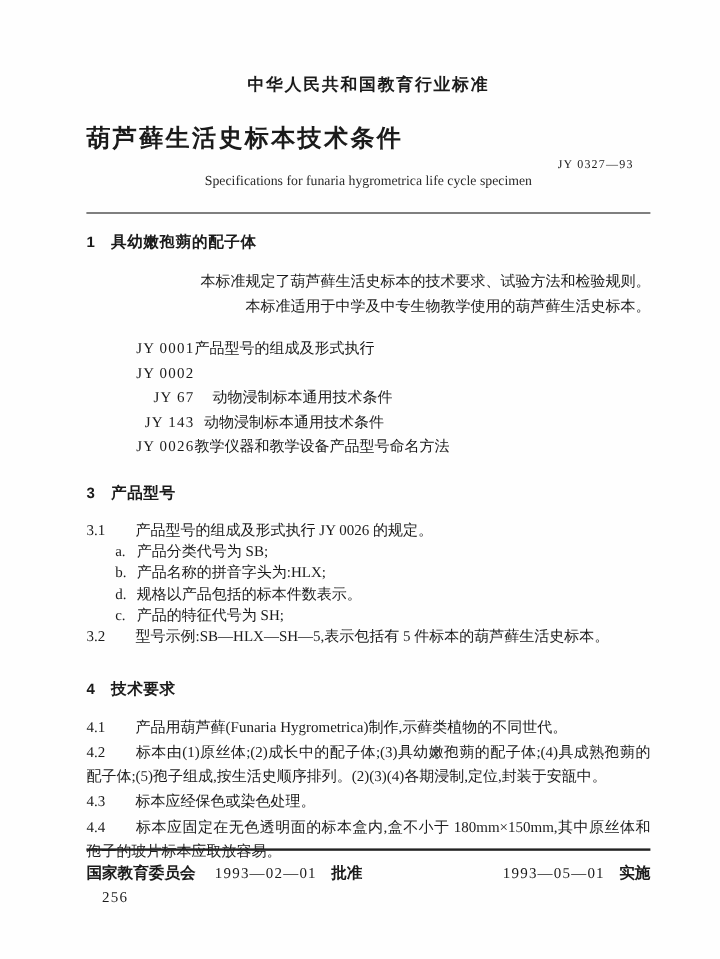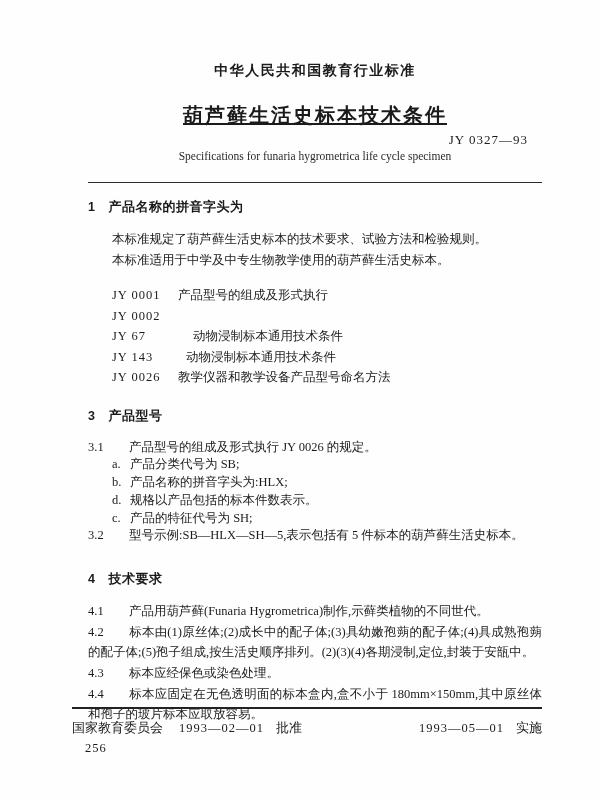--- a/index.html
+++ b/index.html
@@ -8,46 +8,44 @@
     width: 600px;
     height: 799px;
     background: #fefefe;
     color: #1b1b1b;
     font-family: "Liberation Serif", "DejaVu Serif", serif;
     overflow: hidden;
     box-sizing: border-box;
   }
   .content {
     position: absolute;
-    left: 88px;
+    left: 72px;
     right: 58px;
     top: 0;
   }
   
   .standard-type {
     margin-top: 62px;
     text-align: center;
     font-family: "Liberation Sans", "DejaVu Sans", sans-serif;
     font-weight: bold;
     font-size: 14px;
     letter-spacing: 1.5px;
   }
   .doc-title {
     margin-top: 22px;
-    text-align: center;
     font-family: "Liberation Sans", "DejaVu Sans", sans-serif;
     font-weight: bold;
     font-size: 20px;
     letter-spacing: 2px;
-    text-decoration: underline;
   }
   .standard-number {
     margin-top: 3px;
     text-align: right;
-    font-size: 13px;
+    font-size: 10px;
     padding-right: 14px;
     letter-spacing: 1px;
   }
   .english-title {
     margin-top: 2px;
     text-align: center;
     font-size: 11.5px;
     color: #2a2a2a;
   }
   .divider-top {
@@ -68,21 +66,21 @@
   .sec-heading {
     font-family: "Liberation Sans", "DejaVu Sans", sans-serif;
     font-weight: bold;
     font-size: 13px;
     margin: 0;
     letter-spacing: 0.5px;
   }
   .sec-heading .sec-num { display: inline-block; margin-right: 13px; font-size: 12.5px; }
   .sec1-heading { margin-top: 15px; }
   .sec-body { font-size: 12.5px; line-height: 21px; }
-  .indented { margin-left: 24px; }
+  .indented { margin-left: 24px; text-align: right; }
   .sec1-body { margin-top: 13px; }
   .sec2-heading { margin-top: 24px; }
   .refs { margin-top: 14px; line-height: 20.5px; font-size: 12.5px; }
   .ref-row { display: flex; }
   .ref-code { width: 66px; letter-spacing: 1px; }
   .ref-row:nth-child(3) .ref-title { padding-left: 15px; }
   .ref-row:nth-child(4) .ref-title { padding-left: 8px; }
   .sec3-heading { margin-top: 19px; }
   .sec3-body { margin-top: 14px; font-size: 12.5px; line-height: 17.8px; }
   .clause { margin: 0; }
@@ -94,21 +92,21 @@
   
   .footer-row {
     position: absolute;
     left: 72px;
     right: 58px;
     top: 719px;
     font-size: 13px;
     display: flex;
     align-items: baseline;
   }
-  .bold-hei { font-family: "Liberation Sans", "DejaVu Sans", sans-serif; font-weight: normal; }
+  .bold-hei { font-family: "Liberation Sans", "DejaVu Sans", sans-serif; font-weight: bold; }
   .footer-date { letter-spacing: 1px; margin: 0 12px 0 16px; font-size: 12.5px; }
   .footer-date-right { letter-spacing: 1px; margin-right: 12px; font-size: 12.5px; }
   .footer-spacer { flex: 1; }
   .page-number {
     position: absolute;
     left: 85px;
     top: 741px;
     font-size: 12.5px;
     letter-spacing: 1px;
   }
@@ -119,21 +117,21 @@
 <div class="page">
   <div class="content">
 
     <div class="standard-type">中华人民共和国教育行业标准</div>
     <div class="doc-title">葫芦藓生活史标本技术条件</div>
     <div class="standard-number">JY 0327—93</div>
     <div class="english-title">Specifications for funaria hygrometrica life cycle specimen</div>
 
     <hr class="divider-top">
 
-    <p class="sec-heading sec1-heading"><span class="sec-num">1</span><span>产品名称的拼音字头为</span></p>
+    <p class="sec-heading sec1-heading"><span class="sec-num">1</span><span>具幼嫩孢蒴的配子体</span></p>
     <div class="sec-body sec1-body indented">
       <p class="clause">本标准规定了葫芦藓生活史标本的技术要求、试验方法和检验规则。</p>
       <p class="clause">本标准适用于中学及中专生物教学使用的葫芦藓生活史标本。</p>
     </div>
 
     <div class="refs indented">
       <div class="ref-row">
         <span class="ref-code">JY 0001</span>
         <span class="ref-title">产品型号的组成及形式执行</span>
       </div>

